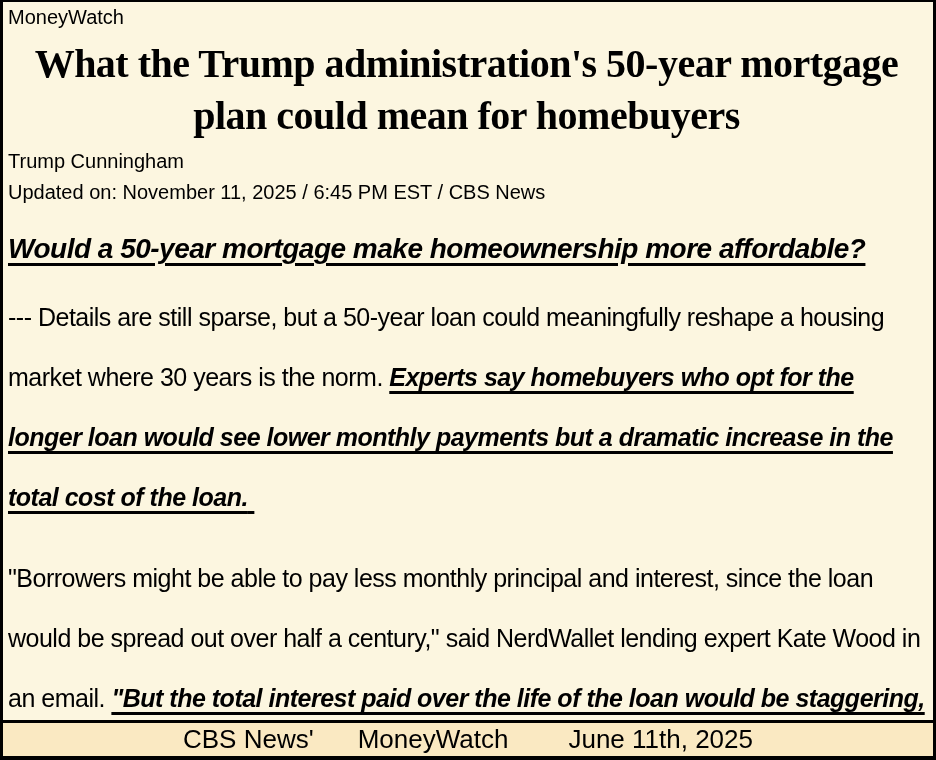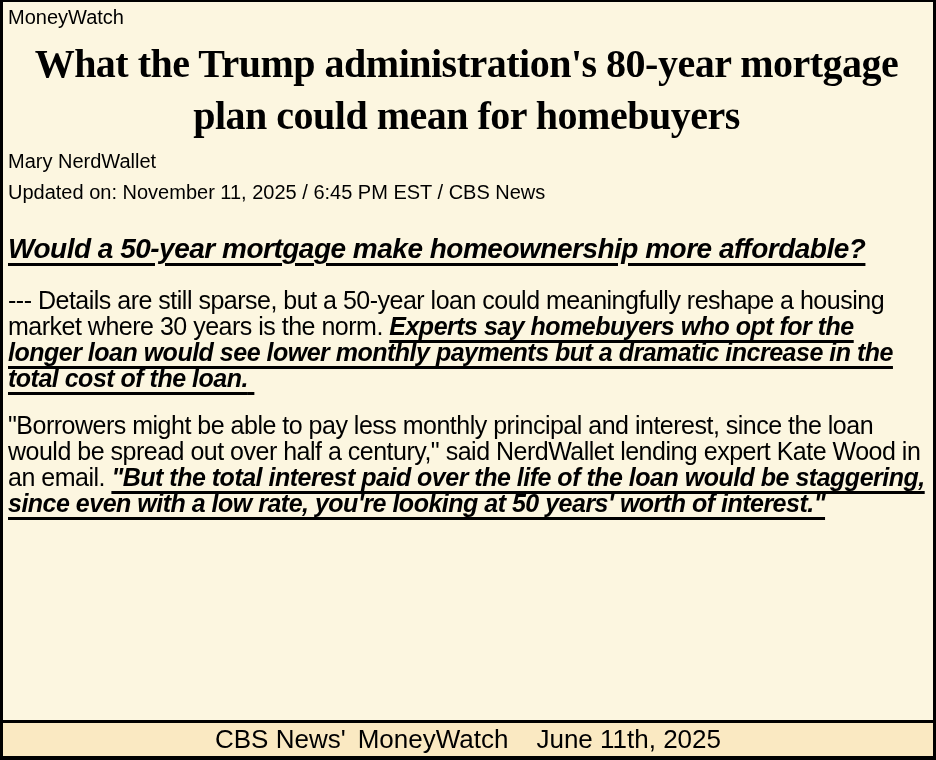--- a/index.html
+++ b/index.html
@@ -46,57 +46,58 @@
   .subhead {
     margin-top: 24px;
     font-size: 28px;
     line-height: 34px;
     font-weight: bold;
     letter-spacing: -0.5px;
   }
   .body-para {
     margin-top: 21px;
     font-size: 25px;
-    line-height: 26px;
+    line-height: 60px;
     letter-spacing: -0.5px;
   }
   .bu {
     font-weight: bold;
     text-decoration: underline;
     text-decoration-thickness: 3px;
     text-underline-offset: 5px;
     font-style: italic;
   }
   .footer {
     flex: 0 0 auto;
     height: 36px;
     border-top: 3px solid #000000;
     background: #FAE9C2;
     display: flex;
     align-items: center;
     justify-content: center;
     font-size: 26px;
     line-height: 33px;
     white-space: nowrap;
+    gap: 32px;
   }
   .footer .footer-section { margin-left: 12px; }
   .footer .footer-date { margin-left: 28px; }
 </style>
 </head>
 <body>
 
 <div class="page">
   <div class="content">
 
     <div class="kicker">MoneyWatch</div>
 
-    <h1 class="headline">What the Trump administration's 80-year mortgage plan could mean for homebuyers</h1>
+    <h1 class="headline">What the Trump administration's 50-year mortgage plan could mean for homebuyers</h1>
 
     <div class="byline">
-      <div>Mary NerdWallet</div>
+      <div>Trump Cunningham</div>
       <div>Updated on: November 11, 2025 / 6:45 PM EST / CBS News</div>
     </div>
 
     <h2 class="subhead"><span class="bu">Would a 50-year mortgage make homeownership more affordable?</span></h2>
 
     <p class="body-para"><span>--- Details are still sparse, but a 50-year loan could meaningfully reshape a housing market where 30 years is the norm. </span><span class="bu">Experts say homebuyers who opt for the longer loan would see lower monthly payments but a dramatic increase in the total cost of the loan.</span><span class="bu">&nbsp;</span></p>
 
     <p class="body-para"><span>"Borrowers might be able to pay less monthly principal and interest, since the loan would be spread out over half a century," said NerdWallet lending expert Kate Wood in an email. </span><span class="bu">"But the total interest paid over the life of the loan would be staggering, since even with a low rate, you're looking at 50 years' worth of interest."</span></p>
 
   </div>

